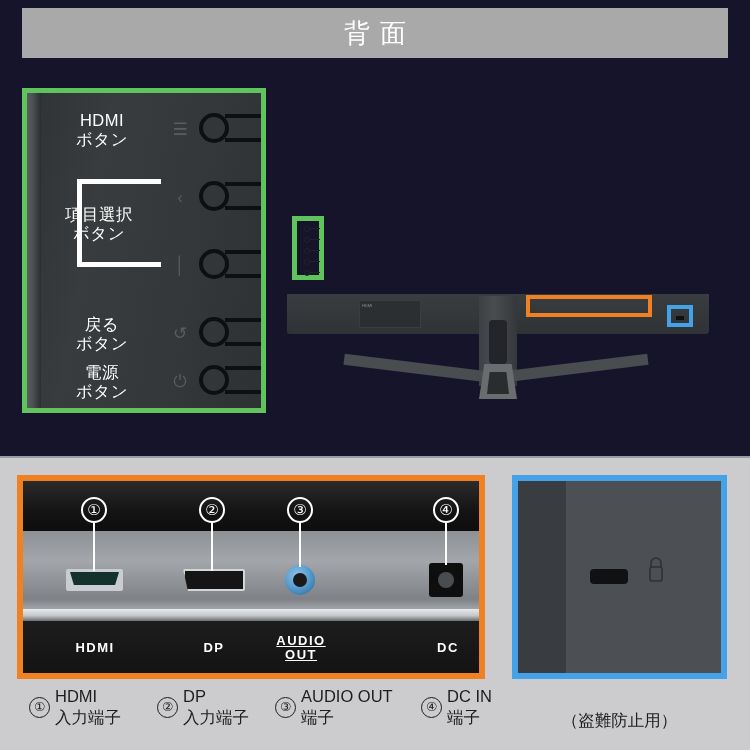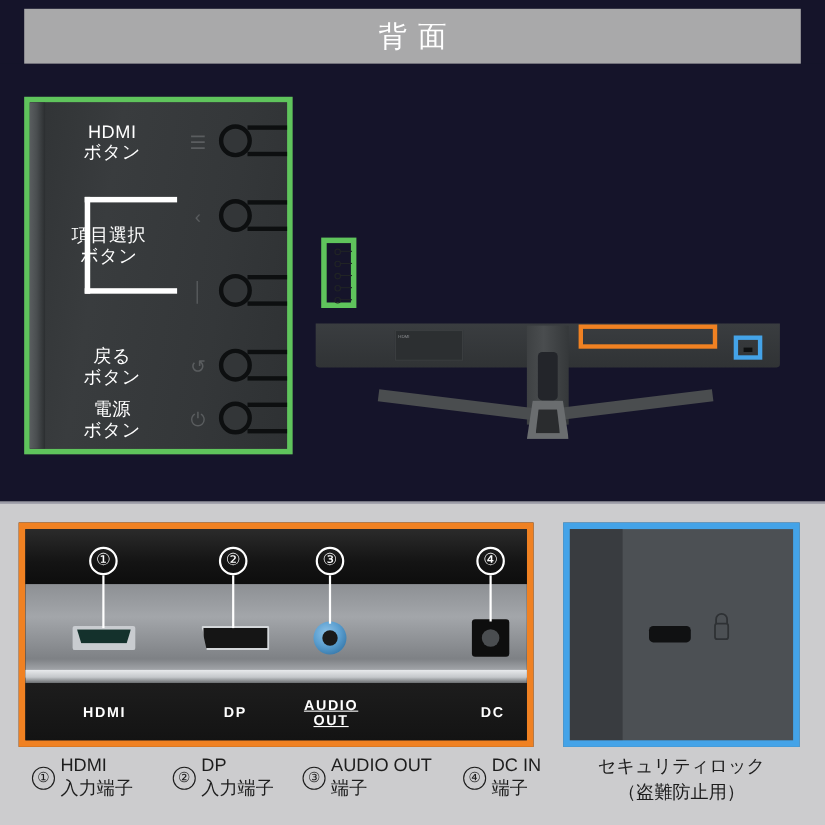--- a/index.html
+++ b/index.html
@@ -655,17 +655,17 @@
       <div class="cap-item" style="left:404px;top:0;">
         <span class="cap-num">④</span>
         <span class="cap-txt">
           <span>DC IN</span><br>
           <span>端子</span>
         </span>
       </div>
     </div>
 
     <div class="lock-caption">
-      <span>セキュリティロック</span><br>
+      <br>
       <span>（盗難防止用）</span>
     </div>
   </div>
 </div>
 
 </body></html>

